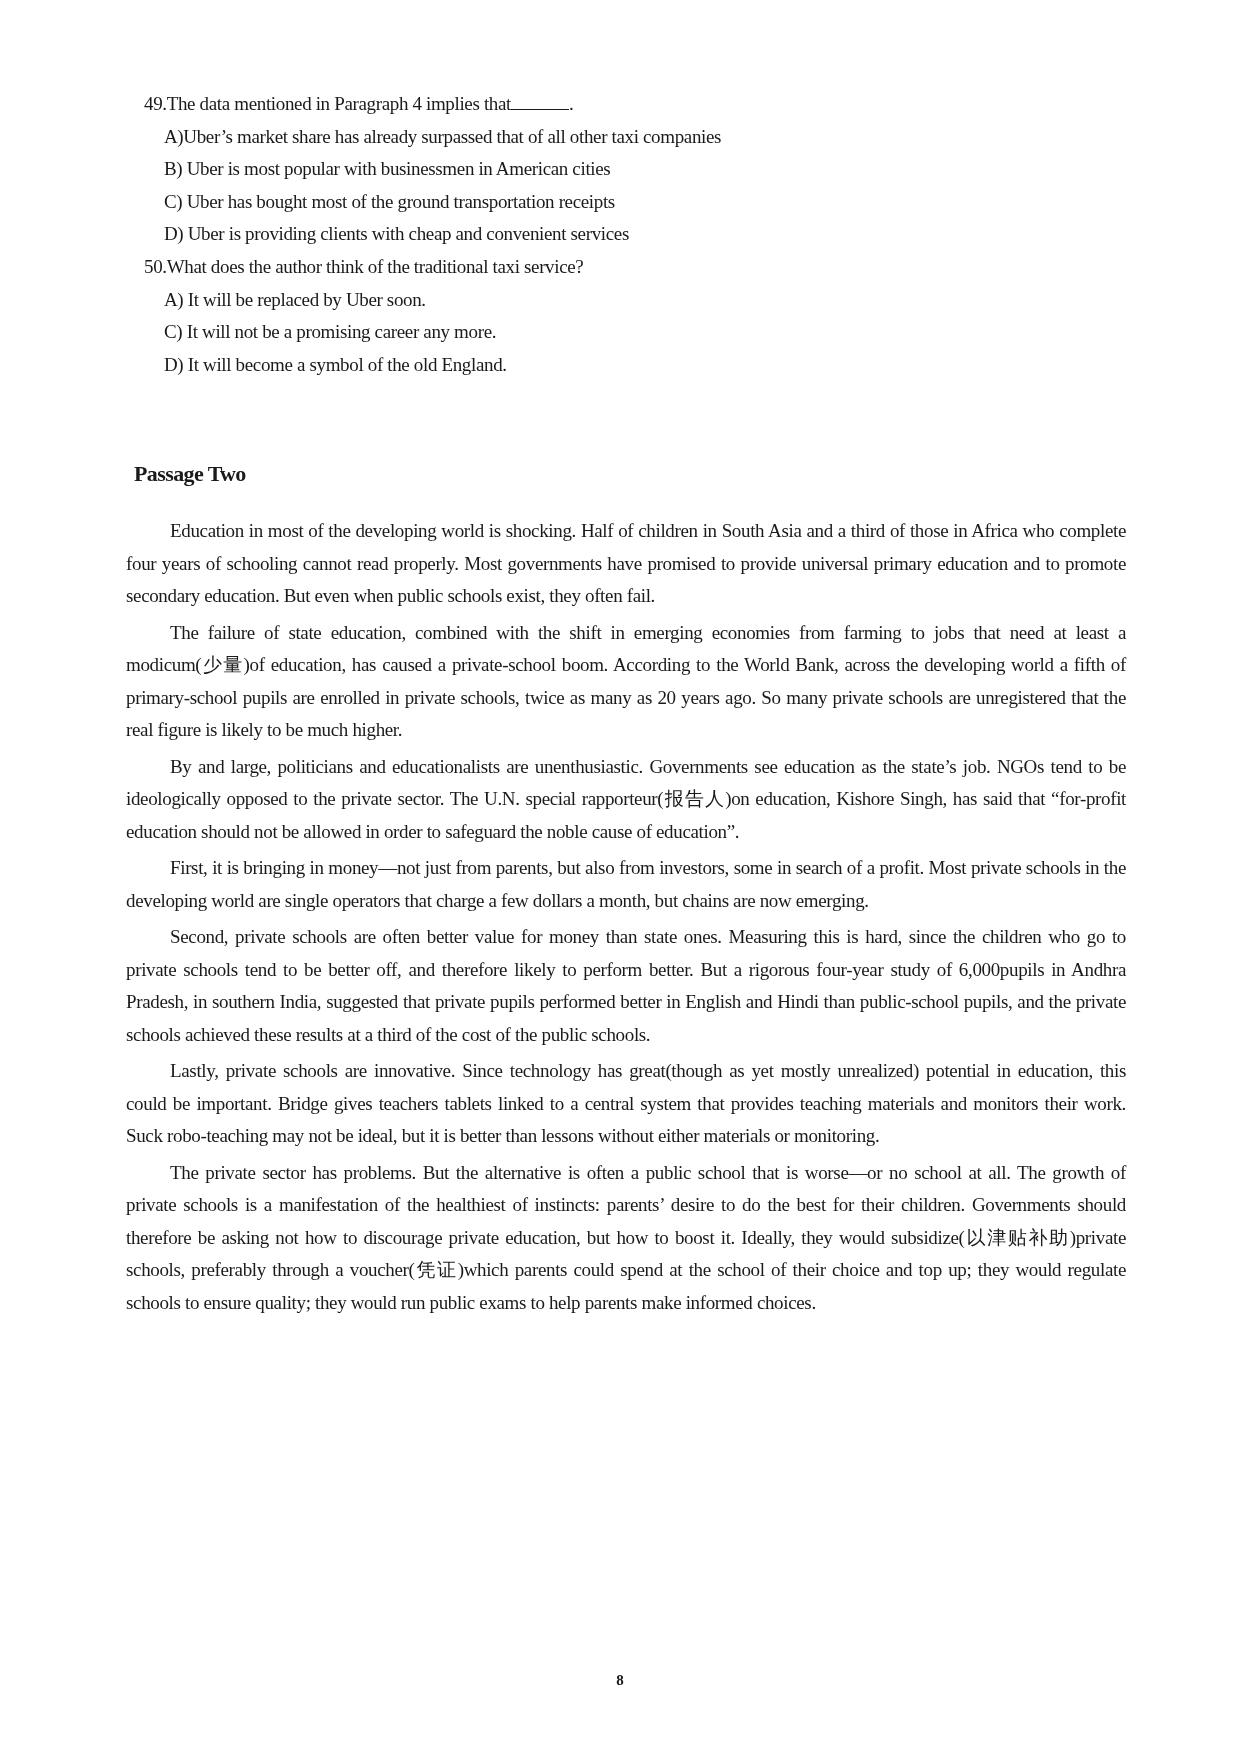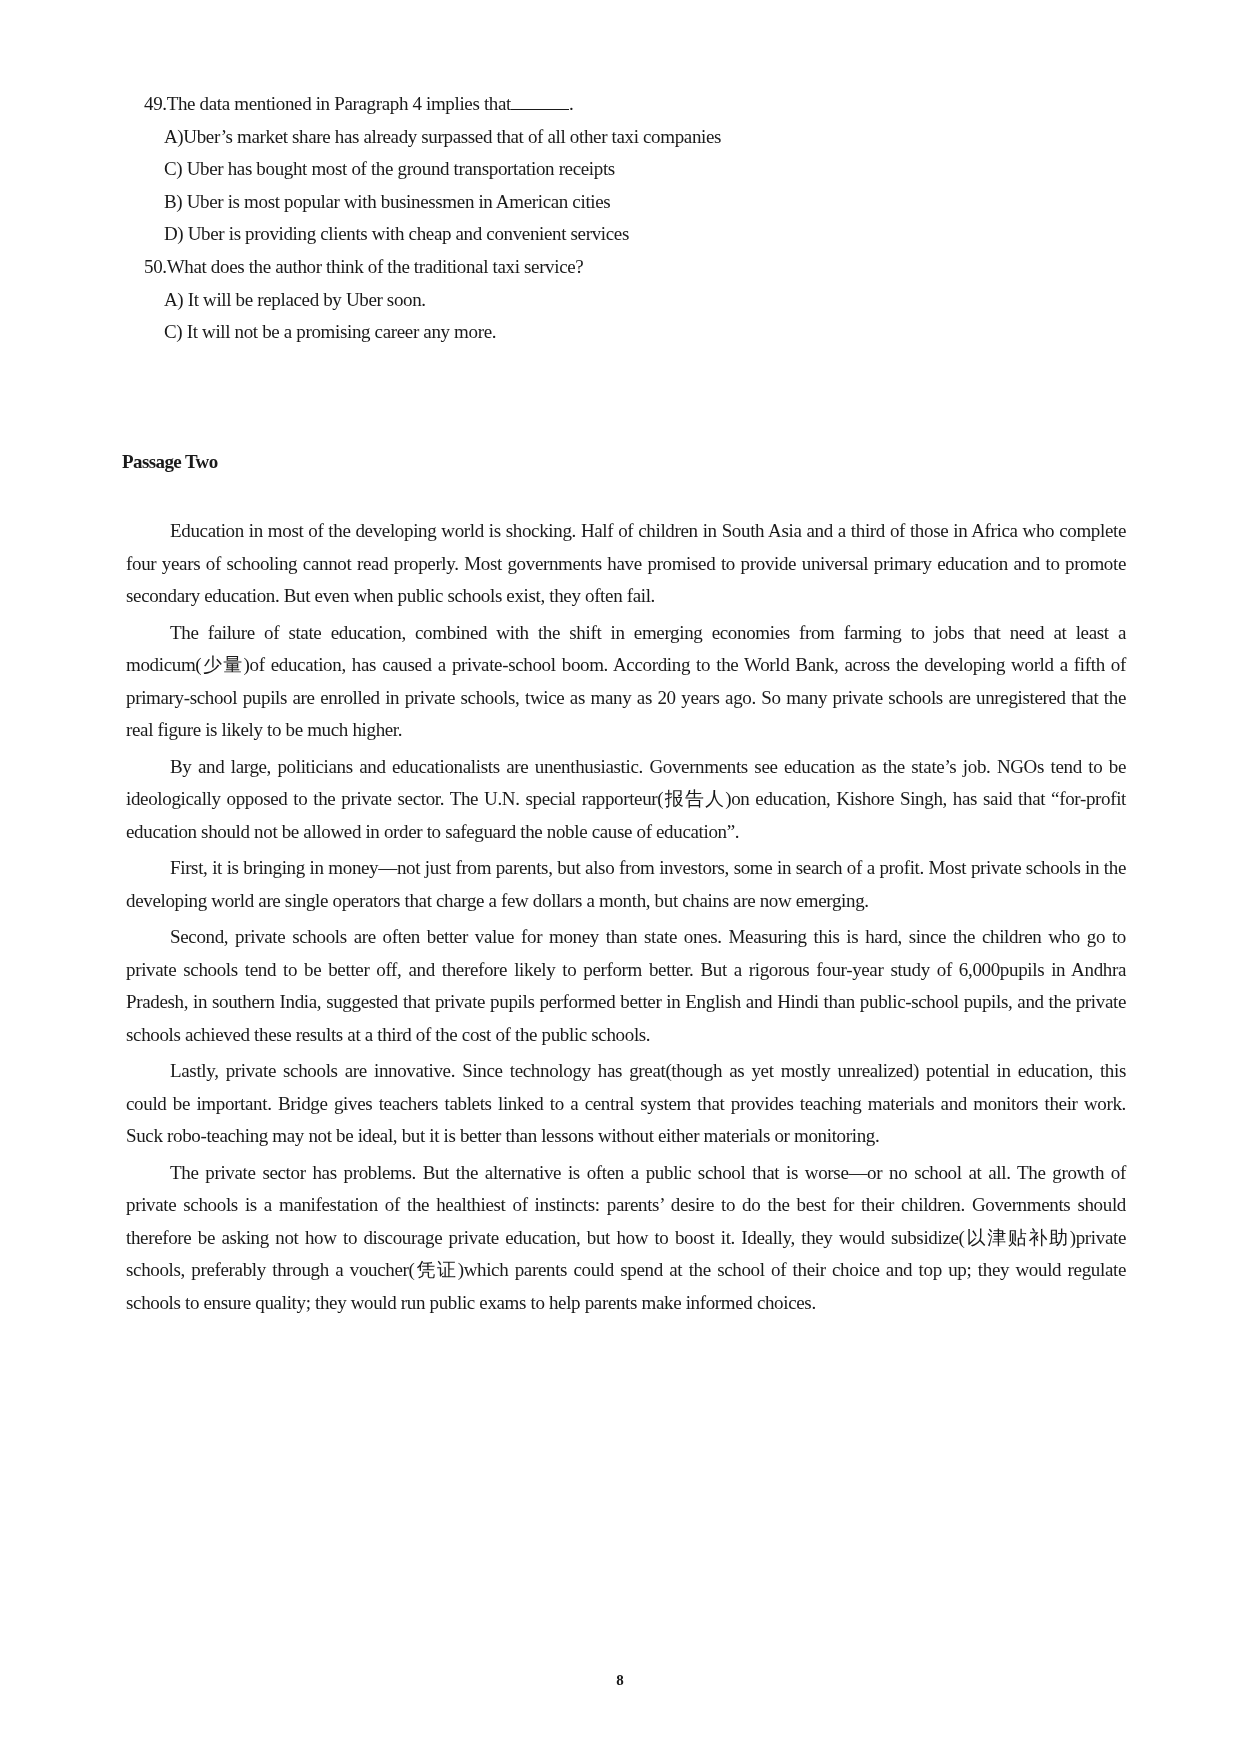--- a/index.html
+++ b/index.html
@@ -36,26 +36,26 @@
       border-bottom: 1px solid #1a1a1a;
       height: 18px;
       vertical-align: baseline;
     }
     #q49 { top: 88px; }
     #q50 { top: 251px; }
 
     .passage-heading {
       position: absolute;
       left: 122px;
-      font-size: 19px;
+      font-size: 22px;
       font-weight: bold;
       line-height: 32.5px;
       letter-spacing: -0.6px;
       white-space: nowrap;
-      margin: 0;
+      margin: 12px;
     }
     #ph-title { top: 446px; }
     #ph-sub { top: 479px; }
 
     .passage-body {
       position: absolute;
       left: 122px;
       top: 511px;
       width: 1008px;
       font-size: 19px;
@@ -79,29 +79,30 @@
     }
   </style>
 </head>
 <body>
 
 <div class="page">
 
   <div class="q-block" id="q49">
     <p class="q-stem"><span>49.</span><span>The data mentioned in Paragraph 4 implies that</span><span class="blank"></span><span>.</span></p>
     <p class="q-opt">A)Uber’s market share has already surpassed that of all other taxi companies</p>
+    <p class="q-opt">B) Uber is most popular with businessmen in American cities</p>
     <p class="q-opt">C) Uber has bought most of the ground transportation receipts</p>
-    <p class="q-opt">B) Uber is most popular with businessmen in American cities</p>
     <p class="q-opt">D) Uber is providing clients with cheap and convenient services</p>
   </div>
 
   <div class="q-block" id="q50">
     <p class="q-stem"><span>50.</span><span>What does the author think of the traditional taxi service?</span></p>
     <p class="q-opt">A) It will be replaced by Uber soon.</p>
     <p class="q-opt">C) It will not be a promising career any more.</p>
+    <p class="q-opt">D) It will become a symbol of the old England.</p>
   </div>
 
   <p class="passage-heading" id="ph-title">Passage Two</p>
 
   <div class="passage-body">
     <p class="para">Education in most of the developing world is shocking. Half of children in South Asia and a third of those in Africa who complete four years of schooling cannot read properly. Most governments have promised to provide universal primary education and to promote secondary education. But even when public schools exist, they often fail.</p>
     <p class="para">The failure of state education, combined with the shift in emerging economies from farming to jobs that need at least a modicum(少量)of education, has caused a private-school boom. According to the World Bank, across the developing world a fifth of primary-school pupils are enrolled in private schools, twice as many as 20 years ago. So many private schools are unregistered that the real figure is likely to be much higher.</p>
     <p class="para">By and large, politicians and educationalists are unenthusiastic. Governments see education as the state’s job. NGOs tend to be ideologically opposed to the private sector. The U.N. special rapporteur(报告人)on education, Kishore Singh, has said that “for-profit education should not be allowed in order to safeguard the noble cause of education”.</p>
     <p class="para">First, it is bringing in money—not just from parents, but also from investors, some in search of a profit. Most private schools in the developing world are single operators that charge a few dollars a month, but chains are now emerging.</p>
     <p class="para">Second, private schools are often better value for money than state ones. Measuring this is hard, since the children who go to private schools tend to be better off, and therefore likely to perform better. But a rigorous four-year study of 6,000pupils in Andhra Pradesh, in southern India, suggested that private pupils performed better in English and Hindi than public-school pupils, and the private schools achieved these results at a third of the cost of the public schools.</p>

